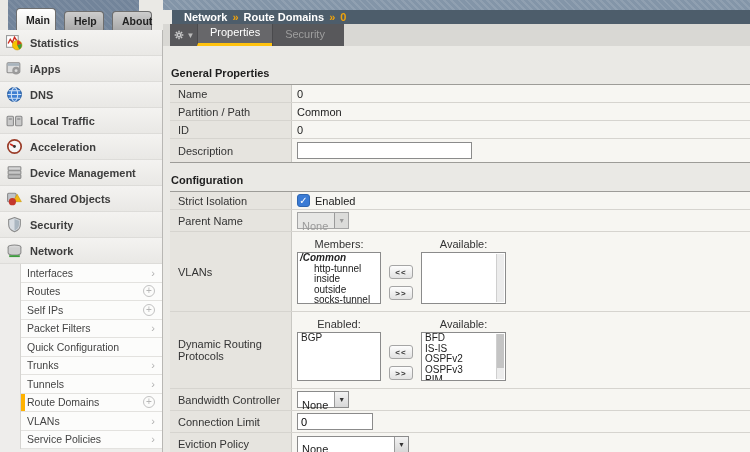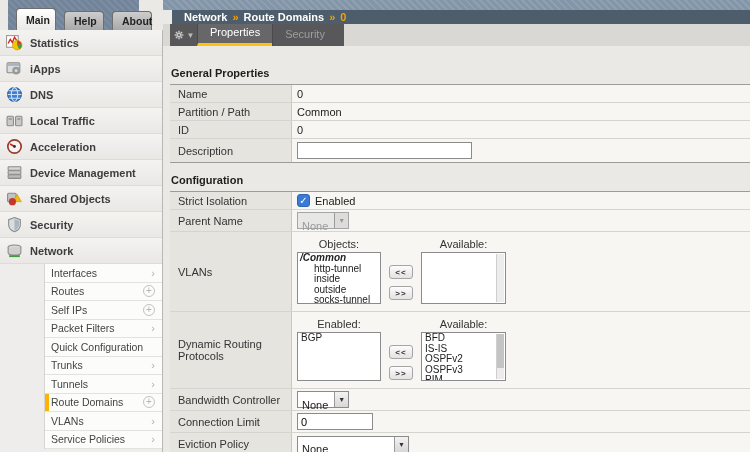--- a/index.html
+++ b/index.html
@@ -32,21 +32,21 @@
   .page-tab.active{background:#67676a; color:#fff; border-bottom:3px solid var(--tab-underline); line-height:17px;}
 
   
   .sidebar{position:absolute; left:0; top:30px; width:163px; bottom:0; background:#eeedeb;
     border-right:1px solid #b8b7b4; overflow:hidden;}
   .side-item{height:26px; display:flex; align-items:center; gap:7px; padding-left:6px;
     border-bottom:1px solid #dddcd9; font-weight:bold; font-size:11px; color:#3d3d3d;
     background:linear-gradient(#f4f3f1,#e9e8e5); cursor:pointer;}
   .side-item .icon{width:17px; height:17px; display:inline-flex;}
   .side-item .icon svg{width:17px; height:17px;}
-  .submenu{margin-left:44px; border-left:1px solid #d5d4d1;}
+  .submenu{margin-left:20px; border-left:1px solid #d5d4d1;}
   .sub-item{position:relative; height:18.5px; display:flex; align-items:center; justify-content:space-between;
     padding:0 7px 0 6px; background:#fcfcfb; border-bottom:1px solid #e3e2df; font-size:10.5px; color:#444; cursor:pointer;}
   .sub-item.active::before{content:""; position:absolute; left:0; top:0; bottom:0; width:4px; background:var(--accent-gold);}
   .chev{color:#b0b0b0; font-size:11px; line-height:10px;}
   .plus-badge{width:12px; height:12px; border:1px solid #c2c2c2; border-radius:50%; color:#b5b5b5;
     font-size:10px; line-height:10px; text-align:center; flex:0 0 12px;}
 
   
   .content{position:absolute; left:163px; right:0; top:46px; bottom:0; background:#eae9e5;}
   .section-title{font-size:11px; font-weight:bold; color:#1e1e1e; margin:0 0 5px 8px;}
@@ -299,21 +299,21 @@
             <span class="fs-text">None</span>
             <span class="fs-arrow">▼</span>
           </span>
         </div>
       </div>
 
       <div class="row">
         <div class="lbl">VLANs</div>
         <div class="val">
           <div class="dual">
-            <div class="hd">Objects:</div>
+            <div class="hd">Members:</div>
             <div class="hd"></div>
             <div class="hd">Available:</div>
             <div class="lb lb-tall">
                 <div class="opt-group">/Common</div>
                 <div class="opt indent">http-tunnel</div>
                 <div class="opt indent">inside</div>
                 <div class="opt indent">outside</div>
                 <div class="opt indent">socks-tunnel</div>
               </div>
             <div class="arrows">

